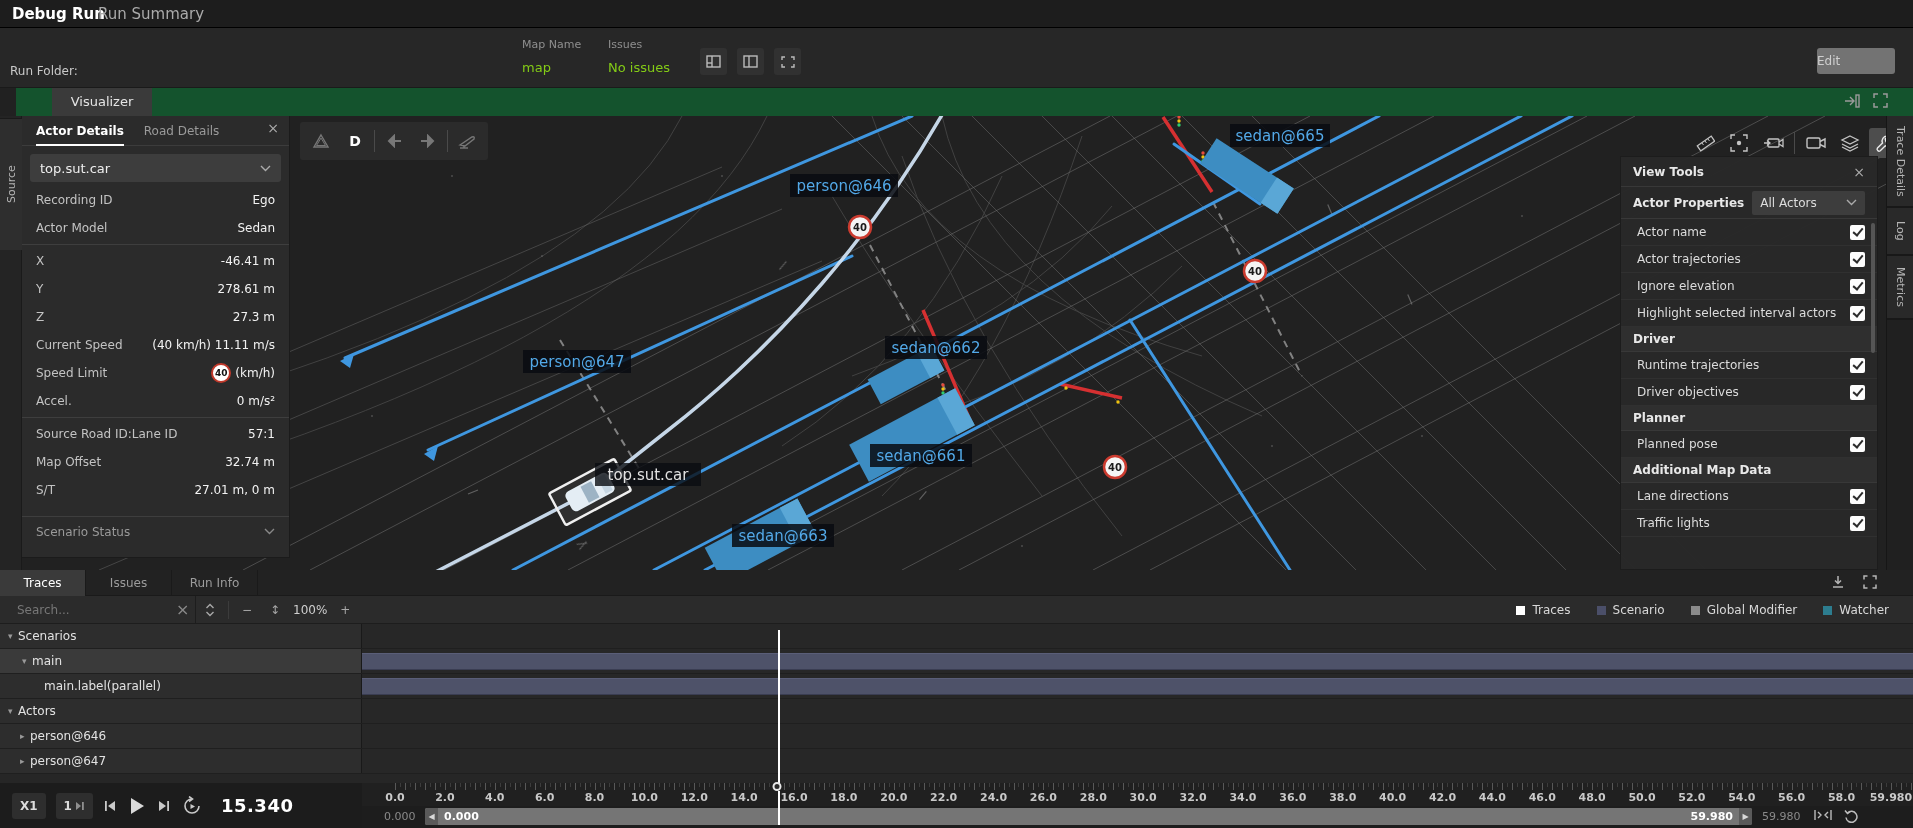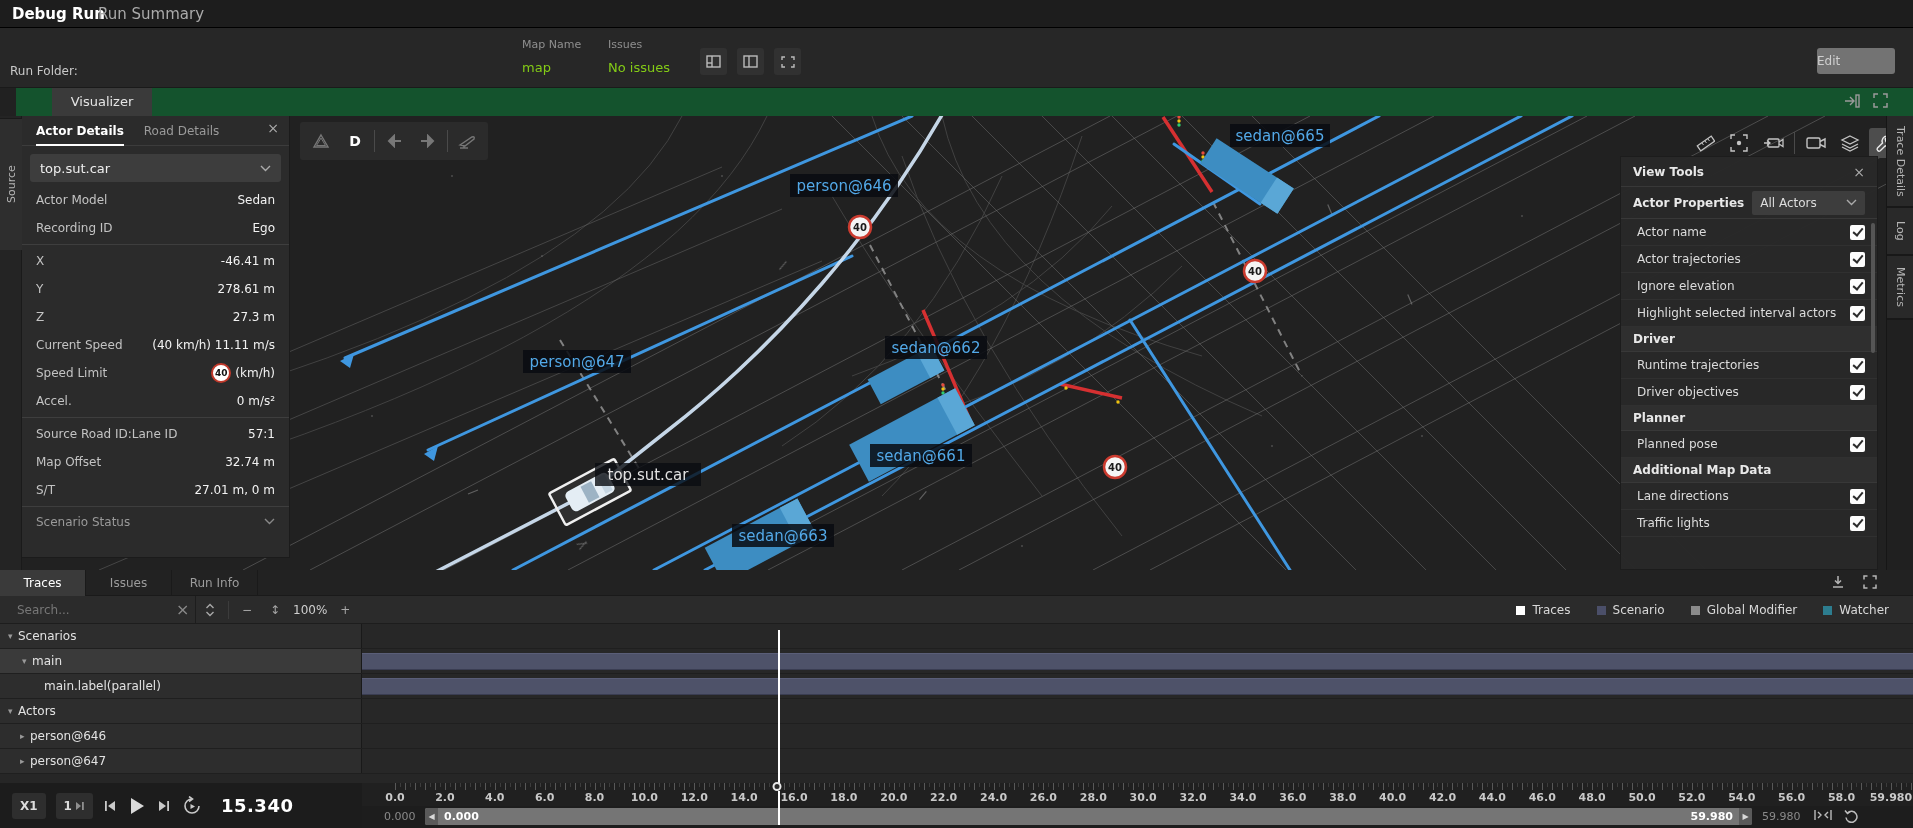--- a/index.html
+++ b/index.html
@@ -50,21 +50,21 @@
   #ap-tabs{height:30px;border-bottom:1px solid #3c3c3c;position:relative;display:flex;align-items:center;padding-left:14px;gap:20px;}
   .ap-tab{font-size:12px;color:#9a9a9a;height:30px;line-height:30px;cursor:pointer;}
   .ap-tab.active{color:#fff;font-weight:bold;border-bottom:2px solid #fff;}
   #ap-close{position:absolute;right:10px;top:4px;color:#aaa;font-size:14px;cursor:pointer;}
   #ap-select{margin:8px 8px 4px 8px;height:28px;background:#3d3d3d;border-radius:3px;display:flex;align-items:center;padding:0 10px;font-size:13px;color:#eee;cursor:pointer;justify-content:space-between;}
   .ap-row{height:28px;display:flex;align-items:center;justify-content:space-between;padding:0 14px;font-size:12px;}
   .ap-row .k{color:#c3c3c3;}
   .ap-row .v{color:#f2f2f2;text-align:right;}
   .ap-div{height:1px;background:#3e3e3e;margin:2px 0;}
   .badge40{display:inline-flex;width:20px;height:20px;border-radius:50%;background:#fff;border:2.5px solid #c0392b;color:#111;font-size:9px;font-weight:bold;align-items:center;justify-content:center;vertical-align:middle;margin-right:4px;}
-  #ap-footer{height:30px;display:flex;align-items:center;justify-content:space-between;padding:8px 14px;font-size:12px;color:#9a9a9a;border-top:1px solid #3e3e3e;margin-top:2px;cursor:pointer;}
+  #ap-footer{height:30px;display:flex;align-items:center;justify-content:space-between;padding:8px 14px;font-size:12px;color:#9a9a9a;border-top:1px solid #3e3e3e;margin-top:12px;cursor:pointer;}
 
   
   #view-tools{position:absolute;left:1620px;top:40px;width:258px;height:414px;background:rgba(40,40,40,.97);border:1px solid #1c1c1c;}
   #vt-head{height:30px;display:flex;align-items:center;justify-content:space-between;padding:0 12px;font-size:12px;font-weight:bold;color:#e8e8e8;border-bottom:1px solid #383838;}
   #vt-drop-row{height:32px;display:flex;align-items:center;padding:0 12px;gap:8px;border-bottom:1px solid #383838;}
   #vt-drop-label{font-size:12px;font-weight:bold;color:#e8e8e8;}
   #vt-dropdown{flex:1;height:24px;background:#3d3d3d;border-radius:2px;display:flex;align-items:center;justify-content:space-between;padding:0 8px;font-size:12px;color:#ddd;cursor:pointer;}
   .vt-item{height:27px;display:flex;align-items:center;justify-content:space-between;padding:0 12px 0 16px;font-size:12px;color:#dcdcdc;border-bottom:1px solid #303030;}
   .vt-sec{height:25px;display:flex;align-items:center;padding:0 12px;font-size:12px;font-weight:bold;color:#e8e8e8;background:#2f2f2f;border-bottom:1px solid #383838;}
   .cb{width:15px;height:15px;background:#fdfdfd;border-radius:2px;position:relative;cursor:pointer;flex:0 0 15px;}
@@ -441,26 +441,26 @@
         <div class="ap-tab">Road Details</div>
         <div id="ap-close">×</div>
       </div>
       <div id="ap-select">
         <span>top.sut.car</span>
         <svg width="11" height="7" viewBox="0 0 11 7">
             <path d="M1 1 L5.5 5.5 L10 1" fill="none" stroke="#aaa" stroke-width="1.4"></path>
           </svg>
       </div>
       <div class="ap-row">
+          <span class="k">Recording ID</span>
+          <span class="v">Ego</span>
+        </div>
+      <div class="ap-row">
           <span class="k">Actor Model</span>
           <span class="v">Sedan</span>
-        </div>
-      <div class="ap-row">
-          <span class="k">Recording ID</span>
-          <span class="v">Ego</span>
         </div>
       <div class="ap-div"></div>
       <div class="ap-row">
           <span class="k">X</span>
           <span class="v">-46.41 m</span>
         </div>
       <div class="ap-row">
           <span class="k">Y</span>
           <span class="v">278.61 m</span>
         </div>

